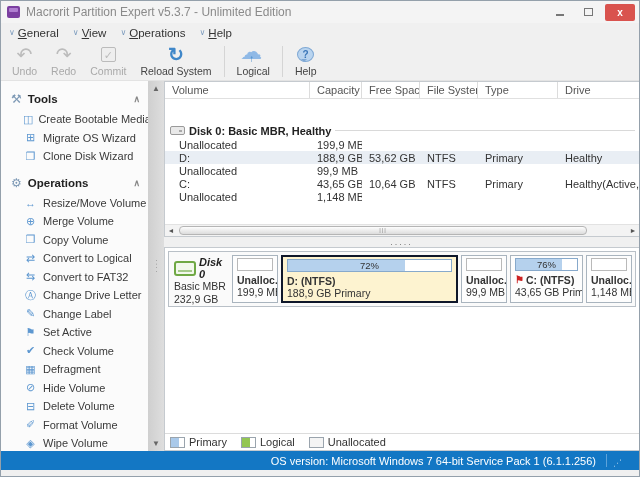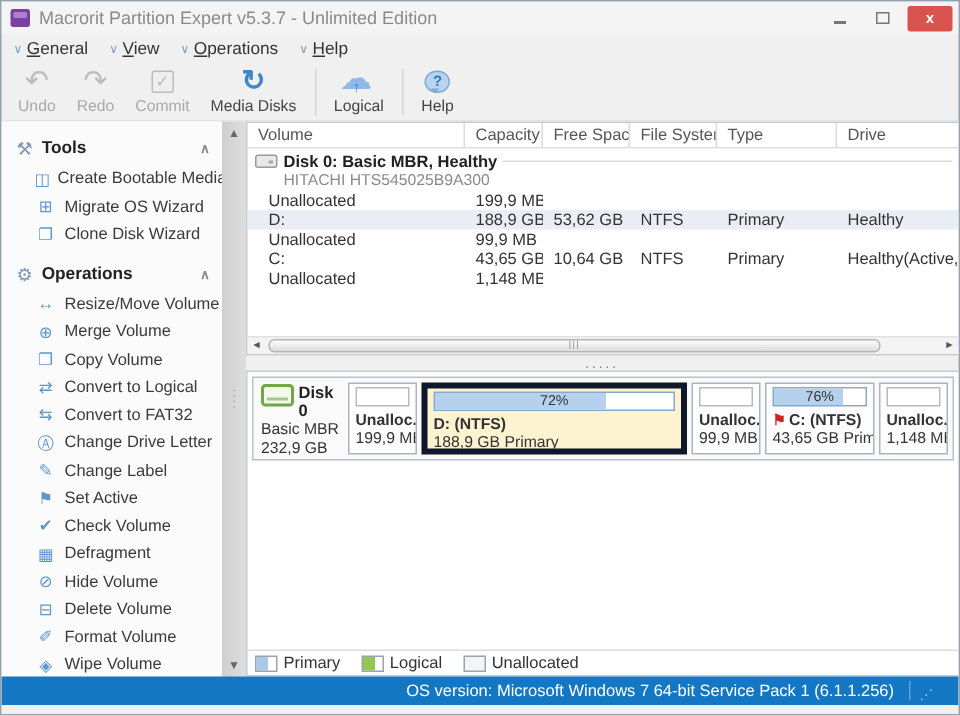--- a/index.html
+++ b/index.html
@@ -52,21 +52,21 @@
   .grip-dots{ font-size:8px; color:#888; letter-spacing:1px; writing-mode:vertical-rl; line-height:6px;}
 
   .main{ flex:1 1 auto; display:flex; flex-direction:column; min-width:0; background:#f0f0f0;}
 
   
   .table-pane{ height:156px; background:#fff; border:1px solid #c5cacf; border-right:none; display:flex; flex-direction:column; flex:0 0 auto; overflow:hidden;}
   .thead{ display:flex; height:17px; flex:0 0 auto; border-bottom:1px solid #e0e0e0; }
   .th{ font-size:11px; color:#555; padding:2px 0 0 7px; border-right:1px solid #dcdcdc; white-space:nowrap; overflow:hidden;}
   .c-vol{ width:145px; flex:0 0 auto;} .c-cap{ width:52px; flex:0 0 auto;} .c-free{ width:58px; flex:0 0 auto;}
   .c-fs{ width:58px; flex:0 0 auto;} .c-type{ width:80px; flex:0 0 auto;} .c-status{ flex:1 1 auto; border-right:none;}
-  .tbody{ flex:1 1 auto; }
+  .tbody{ flex:1 1 auto;margin-top:23px; }
   .disk-row{ padding:2px 0 1px 5px; }
   .disk-row .l1{ display:flex; align-items:center; font-size:11px; font-weight:bold; color:#222; height:13px;}
   .disk-ico{ width:15px; height:9px; border:1px solid #9a9a9a; background:#e9e9e9; border-radius:2px; margin-right:4px; position:relative; flex:0 0 auto;}
   .disk-ico:after{content:""; position:absolute; right:2px; top:3px; width:3px; height:2px; background:#aaa;}
   .disk-row .rule{ flex:1 1 auto; height:1px; background:#d9d9d9; margin:0 4px;}
   .disk-row .l2{ font-size:10.5px; color:#8a8a8a; padding-left:19px; height:12px;}
   .vrow{ display:flex; height:13px; font-size:11px; color:#333; align-items:center;}
   .vrow.selected{ background:#e9eef4;}
   .vrow .cell{ padding-left:7px; white-space:nowrap; overflow:hidden;}
   .vrow .cell.c-vol{ padding-left:14px;}
@@ -74,26 +74,26 @@
   .hs-arrow{ width:12px; text-align:center; font-size:7px; color:#555; flex:0 0 auto;}
   .hs-track{ flex:1 1 auto; height:10px; position:relative;}
   .hs-thumb{ position:absolute; left:2px; right:40px; top:0; height:9px; background:linear-gradient(#fdfdfd,#dcdcdc); border:1px solid #b5b5b5; border-radius:4px; display:flex; align-items:center; justify-content:center; font-size:6px; color:#888; letter-spacing:1px;}
 
   .splitter{ height:10px; display:flex; align-items:center; justify-content:center; color:#777; font-size:9px; letter-spacing:2px; line-height:4px; flex:0 0 auto;}
 
   
   .map-pane{ flex:1 1 auto; background:#fff; border:1px solid #c5cacf; border-right:none; display:flex; flex-direction:column; min-height:0; overflow:hidden;}
   .disk-strip{ margin:3px 3px 0 3px; border:1px solid #b9c0c7; background:#fafafa; padding:3px; display:flex; gap:3px; height:56px; flex:0 0 auto;}
   .dm-disk{ width:57px; flex:0 0 auto; padding:1px 2px; font-size:10.5px; color:#333;}
-  .dm-disk .drow{ display:flex; align-items:flex-start; gap:3px; font-weight:bold; font-size:11px; color:#222;}
+  .dm-disk .drow{ display:flex; align-items:center; gap:3px; font-weight:bold; font-size:11px; color:#222;font-style:italic;}
   .drive-ico{ width:22px; height:15px; border:2px solid #6fa844; border-radius:3px; background:#f2f8ec; position:relative; flex:0 0 auto;}
   .drive-ico:after{ content:""; position:absolute; left:2px; right:2px; bottom:2px; height:2px; background:#a5c98a;}
   .dm-disk .sub{ line-height:13px; }
   .part{ border:1px solid #a9b4be; background:#fdfdfd; padding:2px 4px; font-size:10.5px; color:#333; overflow:hidden; white-space:nowrap; flex:0 0 auto;}
-  .part.selected{ background:#fdf3d0; border:4px solid #0f172a;}
+  .part.selected{ background:#fdf3d0; border:2px solid #0f172a;}
   .part .bar{ height:13px; border:1px solid #87a9cb; background:#fff; position:relative; margin-bottom:2px; font-size:9.5px; color:#333; text-align:center; line-height:12px;}
   .part .bar .fill{ position:absolute; left:0; top:0; bottom:0; background:#b5d1ed;}
   .part .bar .pct{ position:relative; z-index:1;}
   .part .bar.empty{ border:1px solid #b9b9b9;}
   .part .pname{ font-weight:bold; height:13px; display:flex; align-items:center; gap:2px;}
   .part .pname .flag{ color:#cc2222; font-size:10px;}
   .part .psize{ height:13px;}
   .w-un1{ width:46px;} .w-d{ flex:1 1 auto;} .w-un2{ width:46px;} .w-c{ width:73px;} .w-un3{ width:46px;}
 
   .map-filler{ flex:1 1 auto;}
@@ -159,21 +159,21 @@
       <span>Redo</span>
     </div>
     <div class="tbtn disabled">
       <span class="ticon">
           <span class="commit-box">✓</span>
         </span>
       <span>Commit</span>
     </div>
     <div class="tbtn">
       <span class="ticon blue">↻</span>
-      <span>Media Disks</span>
+      <span>Reload System</span>
     </div>
     <div class="tsep"></div>
     <div class="tbtn">
       <span class="ticon">
         <span class="cloud-wrap">
           <span class="cloud">☁</span>
           <span class="cloud-arrow">↑</span>
         </span>
       </span>
       <span>Logical</span>
@@ -293,21 +293,20 @@
           <div class="th c-type">Type</div>
           <div class="th c-status">Drive</div>
         </div>
         <div class="tbody">
           <div class="disk-row">
             <div class="l1">
               <span class="disk-ico"></span>
               <span>Disk 0: Basic MBR, Healthy</span>
               <span class="rule"></span>
             </div>
-            <div class="l2">HITACHI HTS545025B9A300</div>
           </div>
 
           <div class="vrow">
             <div class="cell c-vol">Unallocated</div>
             <div class="cell c-cap">199,9 MB</div>
             <div class="cell c-free"></div>
             <div class="cell c-fs"></div>
             <div class="cell c-type"></div>
             <div class="cell c-status"></div>
           </div>

